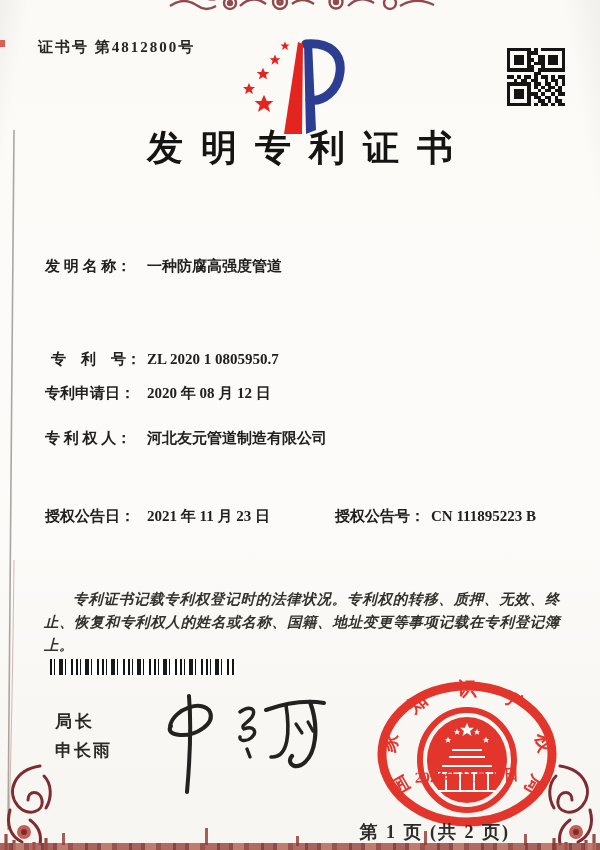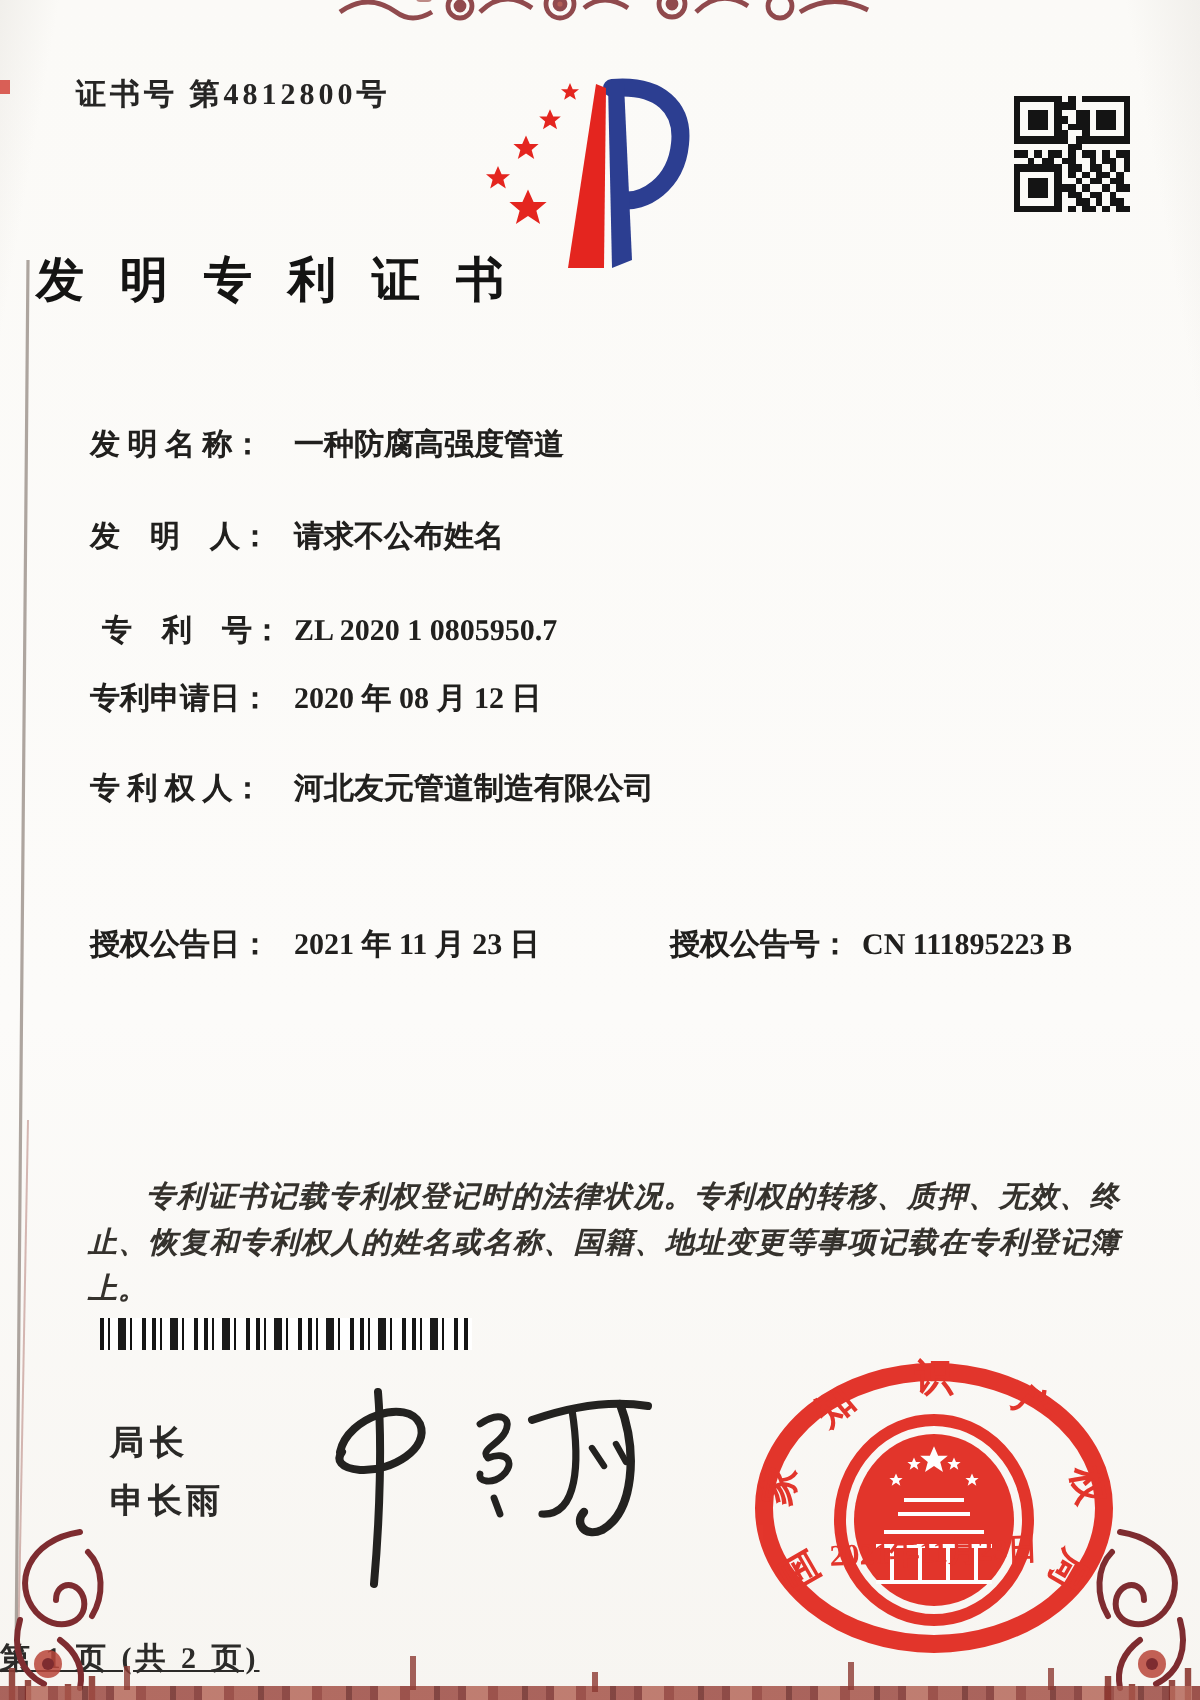--- a/index.html
+++ b/index.html
@@ -11,26 +11,26 @@
       linear-gradient(180deg, #fbfaf7 0%, #fcfbf9 60%, #f7f5f1 100%);
     overflow:hidden;
     font-family:"Liberation Serif", serif;
     color:#1c1c1c;
   }
   .abs { position:absolute; }
 
   
   .cert-no { left:38px; top:38px; font-size:15px; font-weight:700; letter-spacing:2px; color:#262524; }
   .title {
-    left:0; right:0; top:124px; text-align:left;
-    font-size:24px; font-weight:700; letter-spacing:18px; text-indent:18px; color:#141413;font-family:Liberation Mono, monospace;
+    left:0; right:0; top:124px; text-align:center;
+    font-size:36px; font-weight:700; letter-spacing:18px; text-indent:18px; color:#141413;font-family:Liberation Mono, monospace;
   }
 
   
-  .frow { left:45px; font-size:15px; font-weight:700; color:#21201e; white-space:nowrap; }
+  .frow { left:45px; font-size:15px; font-weight:700; color:#21201e; white-space:nowrap;margin-top:44px; }
   .frow .lbl { display:inline-block; min-width:96px; }
   .frow .val { margin-left:6px; }
   .grant2 { left:335px; }
 
   
   .body-par {
     left:44px; width:516px; font-size:14.5px; line-height:23px;
     font-style:italic; font-weight:600; color:#35322d;
     text-align:justify; text-indent:2em; letter-spacing:.5px;
   }
@@ -42,21 +42,21 @@
       repeating-linear-gradient(90deg,
         #141414 0 2px, #fff 2px 4px, #141414 4px 5px, #fff 5px 9px,
         #1a1a1a 9px 13px, #fff 13px 15px, #111 15px 16px, #fff 16px 21px,
         #161616 21px 23px, #fff 23px 26px);
     box-shadow: inset 0 0 0 0 #fff;
   }
 
   .sig-title { left:55px; top:710px; font-size:17px; font-weight:700; color:#2a2927; letter-spacing:3px;}
   .sig-name  { left:55px; top:739px; font-size:17px; font-weight:700; color:#2a2927; letter-spacing:2px;}
 
-  .footer { left:0px; right:90px; top:820px; text-align:left; font-size:15px; font-weight:700; color:#2c2b29; letter-spacing:2px;text-decoration:underline;}
+  .footer { left:0px; right:90px; top:820px; text-align:right; font-size:18px; font-weight:700; color:#2c2b29; letter-spacing:2px;}
 
   
   .bstrip {
     left:0; top:843px; width:600px; height:7px;
     background:
       repeating-linear-gradient(90deg,
         #9c4a42 0 9px, #7c2d29 9px 13px, #b5685a 13px 24px,
         #8c362f 24px 29px, #a55348 29px 41px, #6f2824 41px 44px);
     opacity:.85;
   }
@@ -412,23 +412,20 @@
       <div class="qm on"></div>
       <div class="qm"></div>
       <div class="qm on"></div>
       <div class="qm on"></div>
     </div>
 
   <div class="abs title">发明专利证书</div>
 
   <div class="abs frow" style="top:213px;">
     <span class="lbl">发 明 名 称：</span><span class="val">一种防腐高强度管道</span>
-  </div>
-  <div class="abs frow" style="top:259px;">
-    <span class="lbl">发　明　人：</span><span class="val">请求不公布姓名</span>
   </div>
   <div class="abs frow" style="top:306px;text-align:right;">
     <span class="lbl">专　利　号：</span><span class="val">ZL 2020 1 0805950.7</span>
   </div>
   <div class="abs frow" style="top:340px;">
     <span class="lbl">专利申请日：</span><span class="val">2020 年 08 月 12 日</span>
   </div>
   <div class="abs frow" style="top:385px;">
     <span class="lbl">专 利 权 人：</span><span class="val">河北友元管道制造有限公司</span>
   </div>

